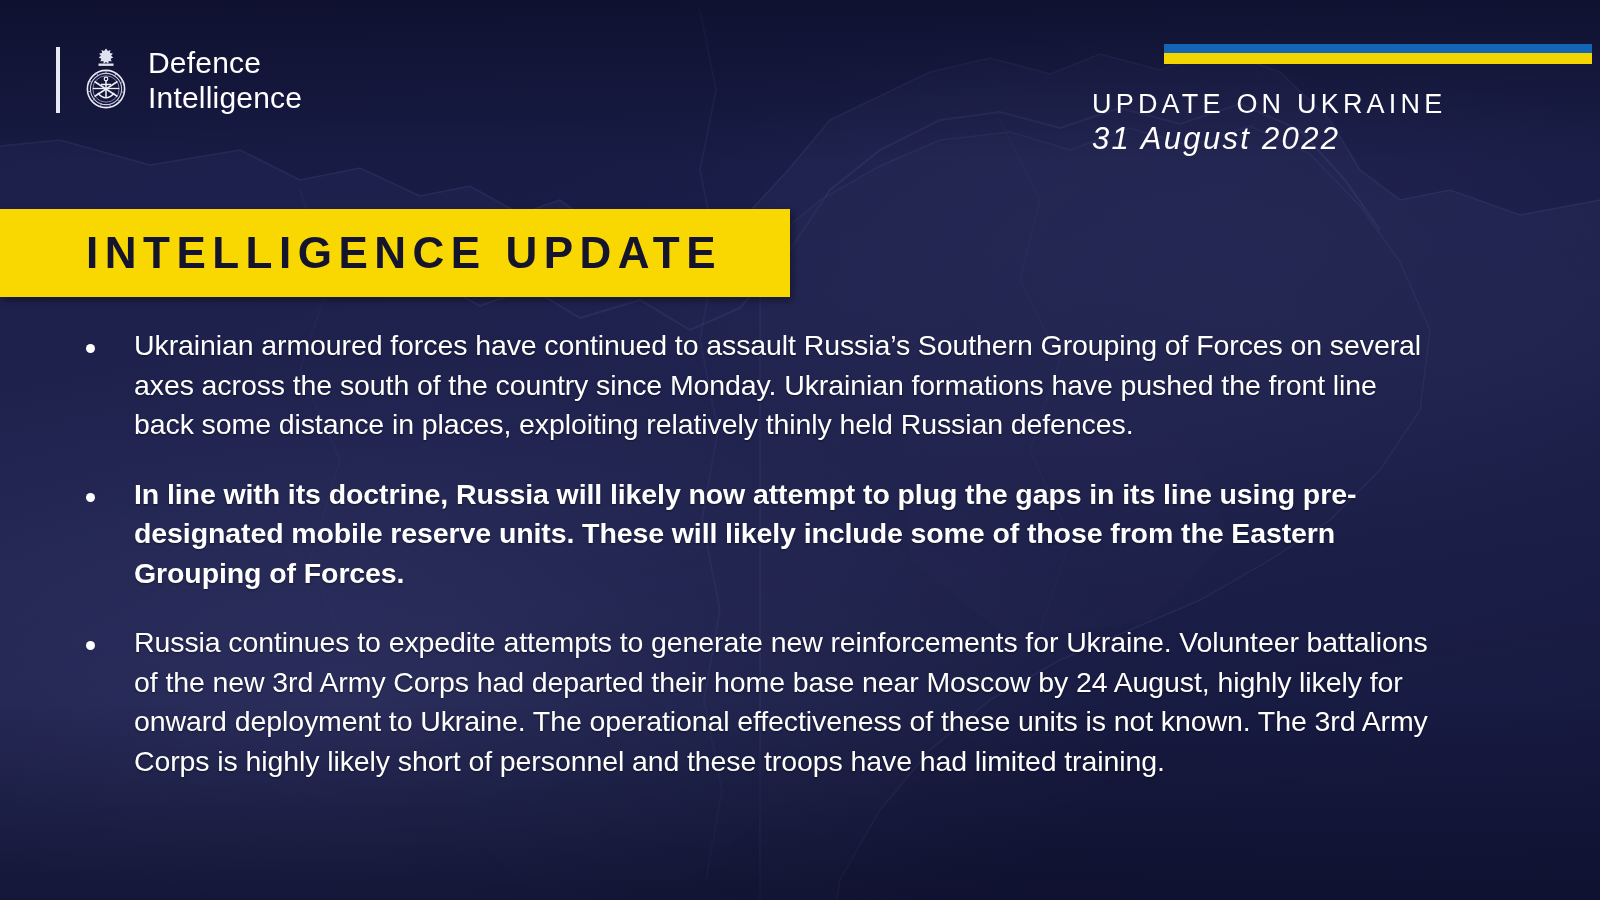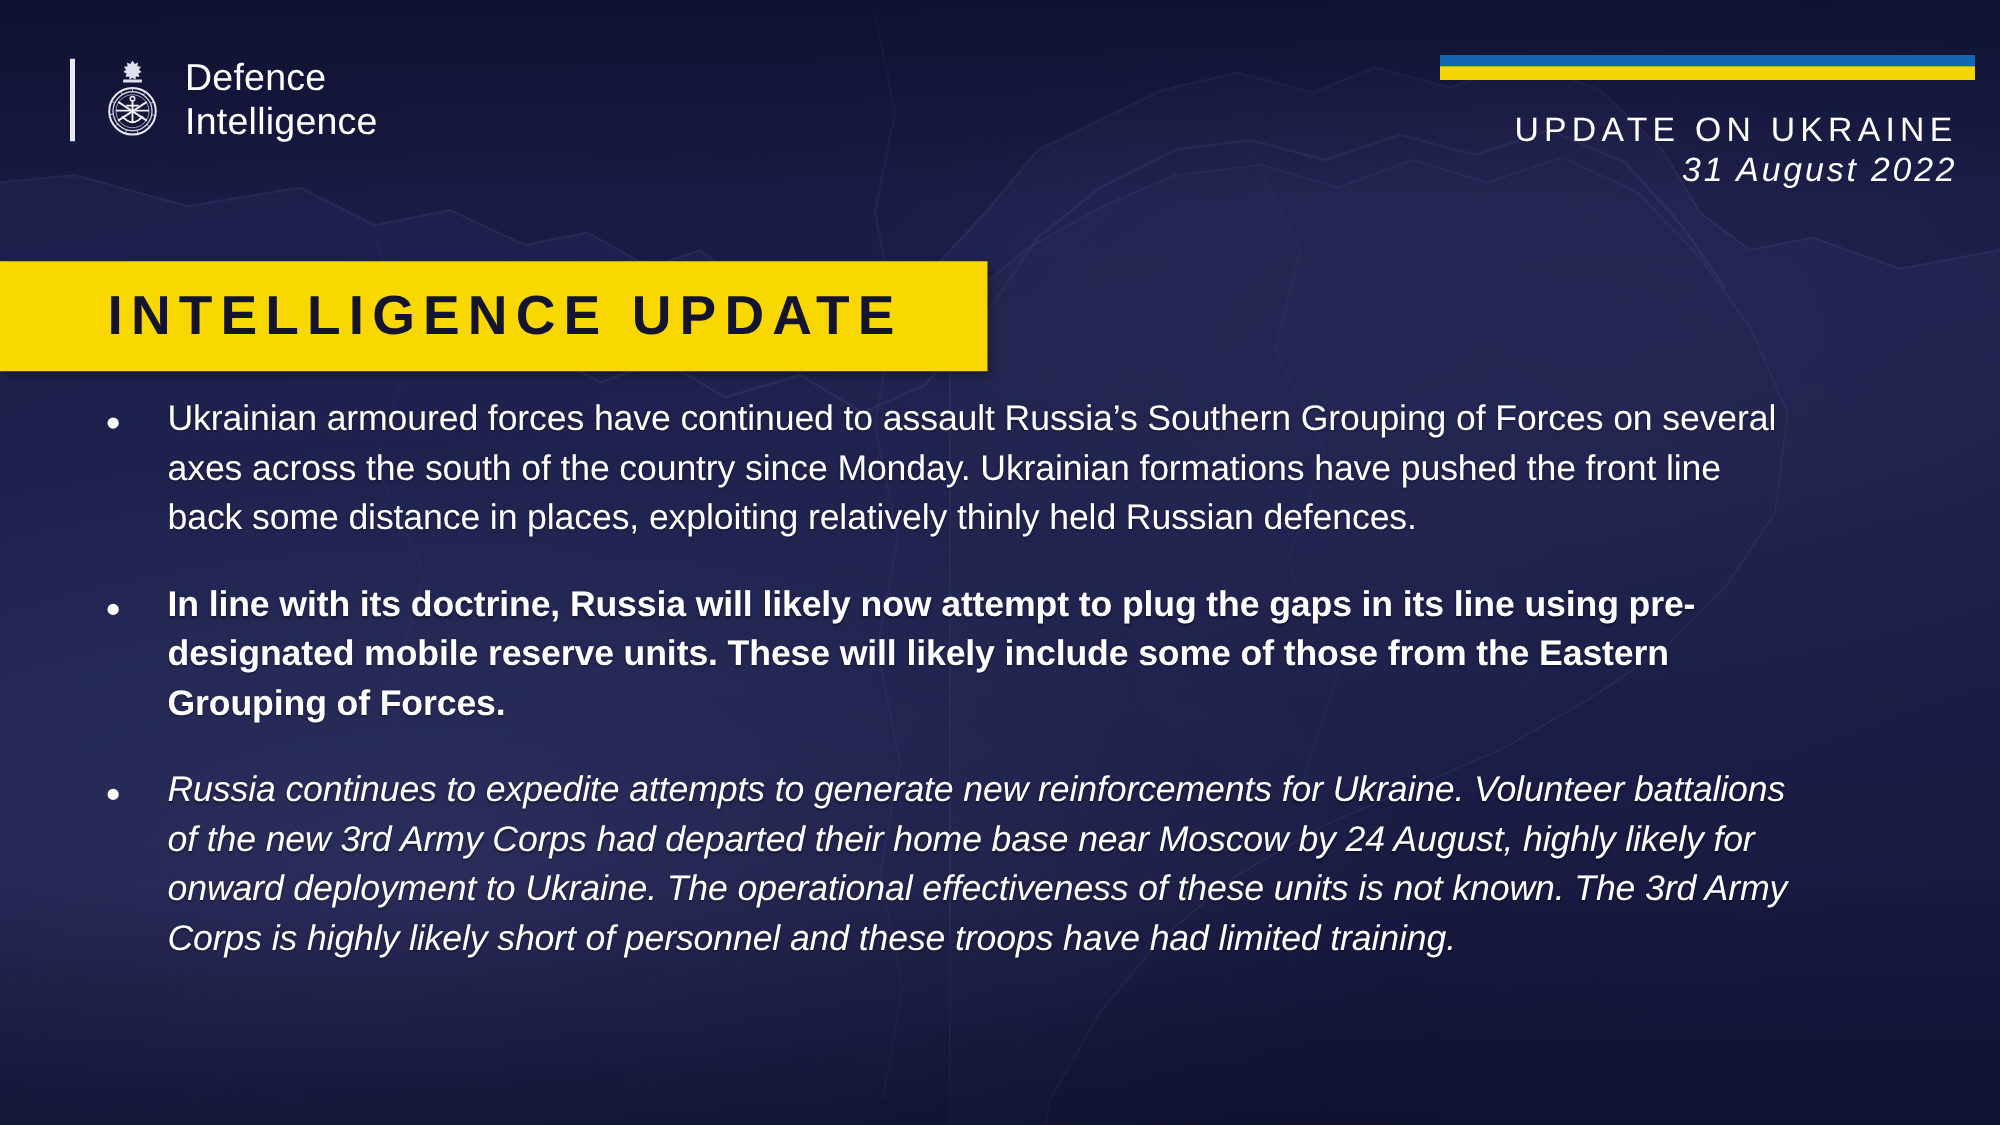--- a/index.html
+++ b/index.html
@@ -76,23 +76,22 @@
     color: #ffffff;
     font-size: 30px;
     line-height: 1.18;
     letter-spacing: 0.2px;
     font-weight: 400;
     white-space: nowrap;
   }
 
   .header-right {
     position: absolute;
-    right: 20px;
+    right: 8px;
     top: 44px;
-    text-align: right;
     width: 500px;
   }
   .flag-bar {
     width: 428px;
     margin-left: auto;
     margin-bottom: 26px;
   }
   .flag-blue  { height: 9px; background: #1565b5; }
   .flag-yellow{ height: 11px; background: #f3d600; }
 
@@ -100,21 +99,21 @@
     color: #ffffff;
     font-size: 27px;
     letter-spacing: 4.2px;
     font-weight: 400;
     line-height: 1.05;
     white-space: nowrap;
     padding-right: 14px;
   }
   .update-date {
     color: #ffffff;
-    font-size: 27px;
+    font-size: 31px;
     font-style: italic;
     letter-spacing: 2.3px;
     line-height: 1.25;
     margin-top: 2px;
     white-space: nowrap;
     padding-right: 14px;
   }
 
   
   .banner {
@@ -135,29 +134,29 @@
     letter-spacing: 6.5px;
     padding-left: 86px;
     white-space: nowrap;
     text-align: right;
   }
 
   
   .body {
     position: absolute;
     left: 86px;
-    top: 316px;
+    top: 326px;
     width: 1430px;
   }
   .bullet {
     display: flex;
     align-items: flex-start;
     margin-bottom: 30px;
   }
-  .bullet:last-child { margin-bottom: 0; font-style: italic; }
+  .bullet:last-child { margin-bottom: 0; }
   .bullet-dot {
     flex: none;
     width: 9px;
     height: 9px;
     border-radius: 50%;
     background: #ffffff;
     margin-top: 18px;
     margin-right: 39px;
   }
   .bullet-text {

